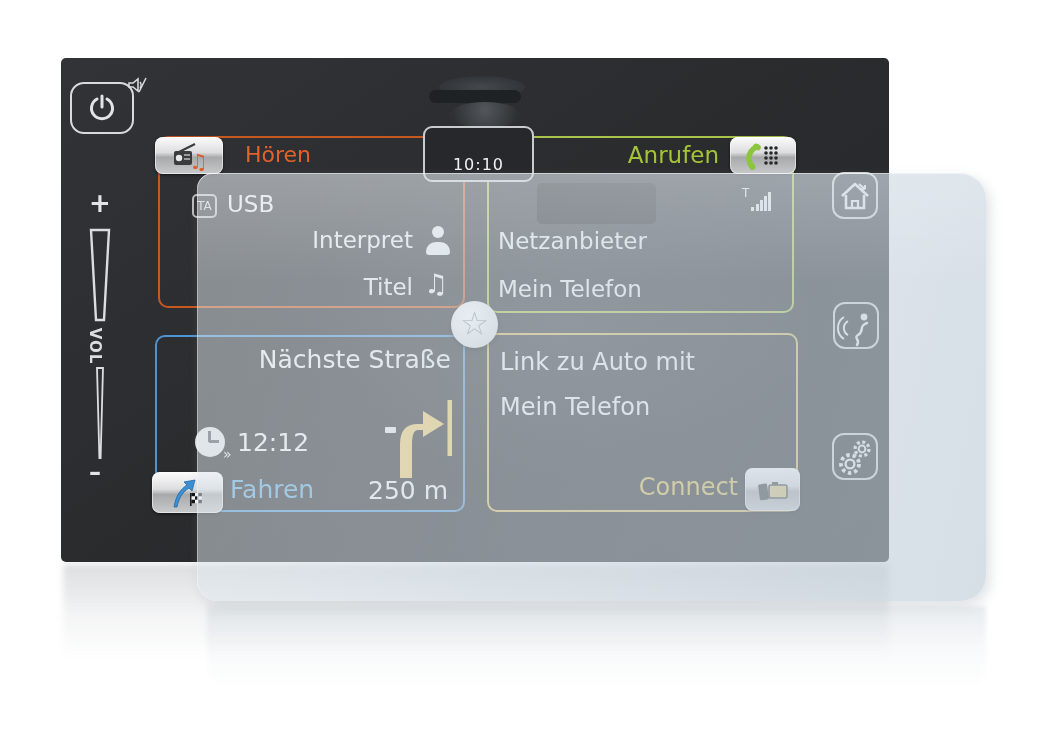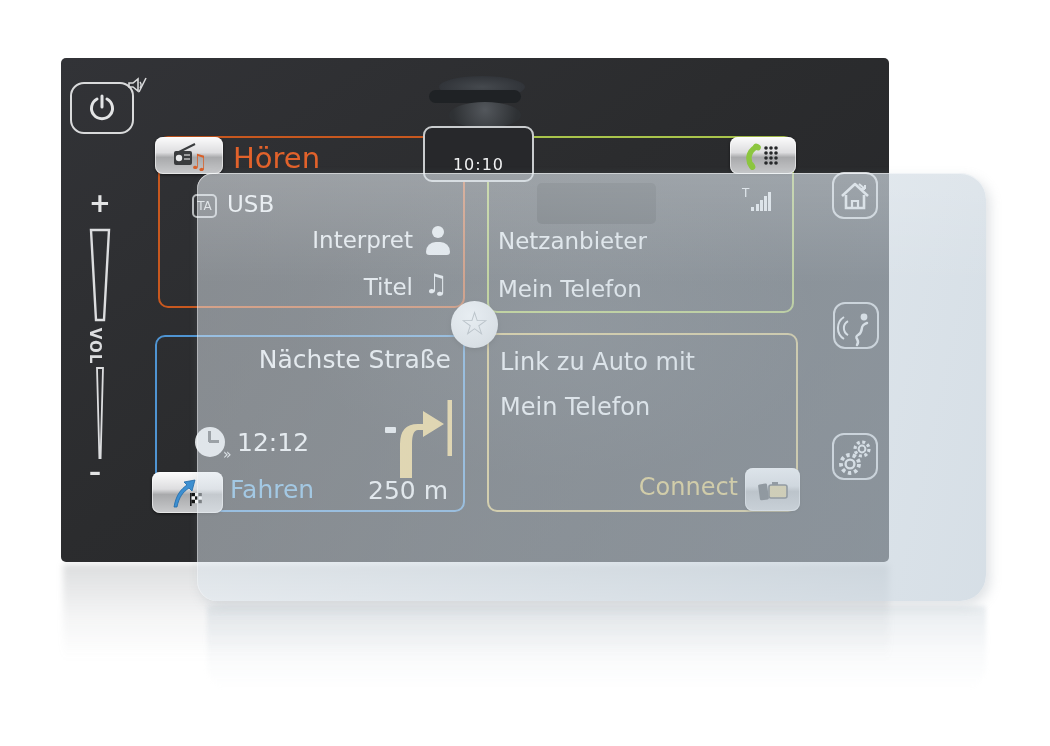--- a/index.html
+++ b/index.html
@@ -131,41 +131,42 @@
     <div class="tab" style="left:94px;top:79px;width:68px;height:37px">
       <svg width="38" height="30" viewBox="0 0 38 30">
         <line x1="9" y1="11" x2="25" y2="3" stroke="#3a3c3e" stroke-width="2"></line>
         <rect x="4" y="10" width="18" height="14" rx="2" fill="#3a3c3e"></rect>
         <circle cx="9" cy="17" r="3.2" fill="#e8e9ea"></circle>
         <rect x="14" y="13" width="6" height="2" fill="#9a9b9c"></rect>
         <rect x="14" y="17" width="6" height="2" fill="#9a9b9c"></rect>
         <text x="19" y="28" font-size="21" fill="#d95f28">♫</text>
       </svg>
     </div>
-    <div class="qtext" style="left:172px;top:84px;font-size:29px;color:#e2622b;z-index:7">Hören</div>
+    <div class="qtext" style="left:184px;top:84px;font-size:22px;color:#e2622b;z-index:7">Hören</div>
 
     <div class="tab" style="left:669px;top:79px;width:66px;height:37px">
       <svg width="38" height="28" viewBox="0 0 38 28">
         <circle cx="22" cy="6" r="1.8" fill="#26282a"></circle>
           <circle cx="27" cy="6" r="1.8" fill="#26282a"></circle>
           <circle cx="32" cy="6" r="1.8" fill="#26282a"></circle>
         <circle cx="22" cy="11" r="1.8" fill="#26282a"></circle>
           <circle cx="27" cy="11" r="1.8" fill="#26282a"></circle>
           <circle cx="32" cy="11" r="1.8" fill="#26282a"></circle>
         <circle cx="22" cy="16" r="1.8" fill="#26282a"></circle>
           <circle cx="27" cy="16" r="1.8" fill="#26282a"></circle>
           <circle cx="32" cy="16" r="1.8" fill="#26282a"></circle>
         <circle cx="22" cy="21" r="1.8" fill="#26282a"></circle>
           <circle cx="27" cy="21" r="1.8" fill="#26282a"></circle>
           <circle cx="32" cy="21" r="1.8" fill="#26282a"></circle>
         <path d="M8 25 C3 18 4 10 12 5" stroke="#8cc63f" stroke-width="5.5" fill="none" stroke-linecap="round"></path>
         <ellipse cx="13" cy="5" rx="4" ry="3" fill="#8cc63f" transform="rotate(28 13 5)"></ellipse>
         <ellipse cx="8" cy="24" rx="4" ry="3" fill="#8cc63f" transform="rotate(60 8 24)"></ellipse>
       </svg>
     </div>
+    <div class="qtext" style="left:480px;top:84px;width:178px;text-align:right;font-size:23px;color:#a4c438;z-index:7">Anrufen</div>
 
     <div class="tab" style="left:91px;top:414px;width:71px;height:41px">
       <svg width="40" height="32" viewBox="0 0 40 32">
         <path d="M9 30 C11 20 15 15 21 11 L24 14 L27 3 L16 5 L19 8 C13 12 8 18 6 30 Z" fill="#3d8fd1" stroke="#1f6aa8" stroke-width="0.8"></path>
         <rect x="22" y="16" width="1.6" height="13" fill="#1c1d1f"></rect>
         <rect x="23.6" y="16" width="3.4" height="3.4" fill="#111"></rect>
           <rect x="27" y="16" width="3.4" height="3.4" fill="#f4f4f4"></rect>
           <rect x="30.4" y="16" width="3.4" height="3.4" fill="#111"></rect>
         <rect x="23.6" y="19.4" width="3.4" height="3.4" fill="#f4f4f4"></rect>
           <rect x="27" y="19.4" width="3.4" height="3.4" fill="#111"></rect>

